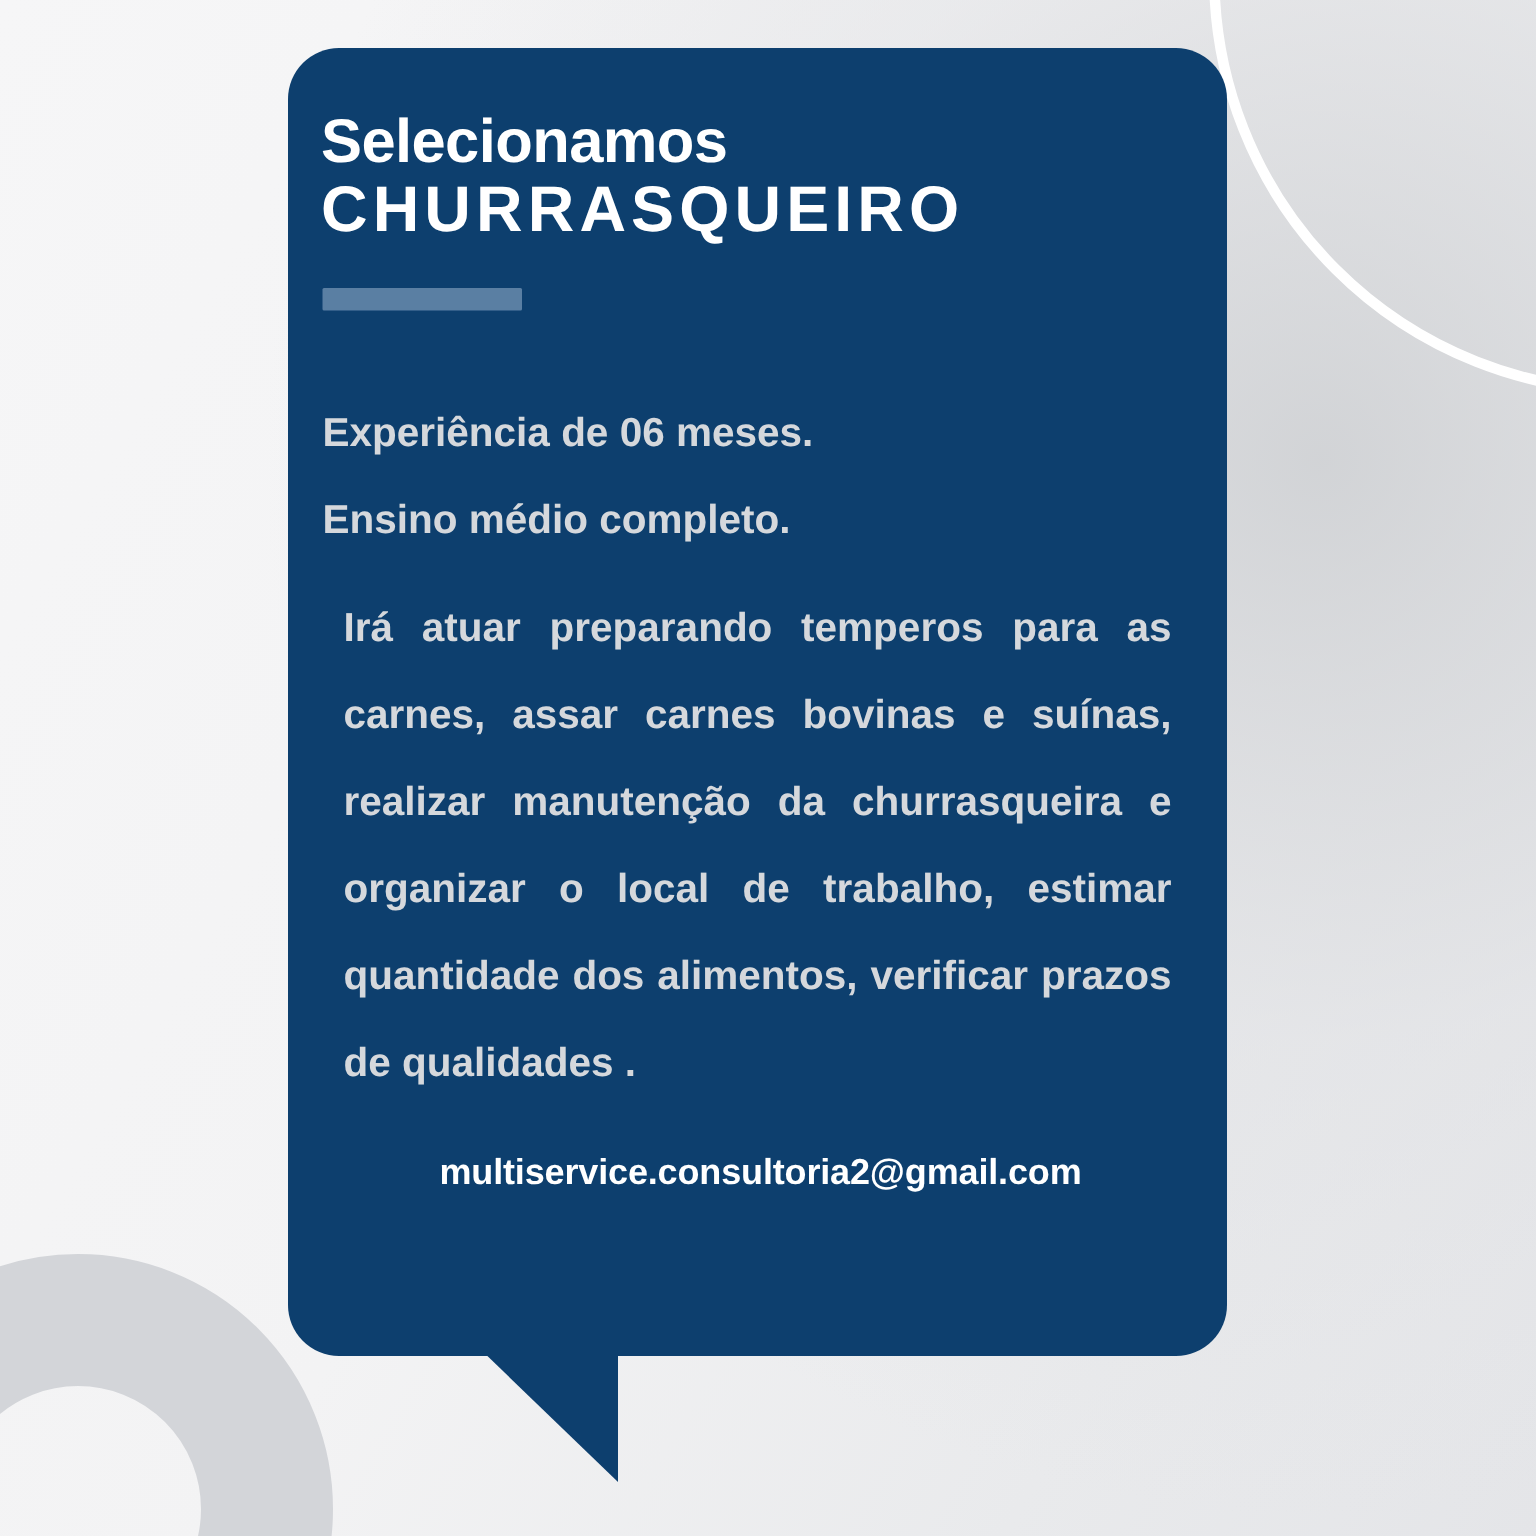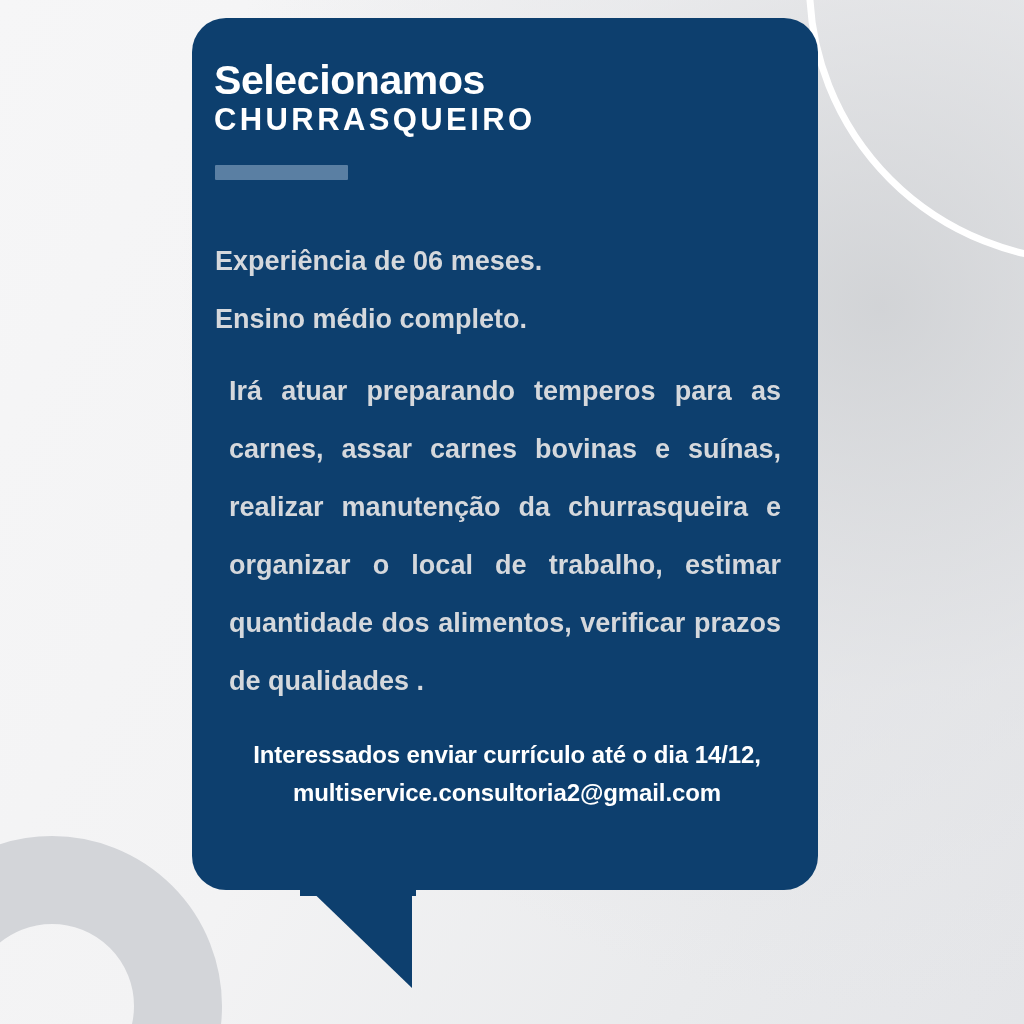--- a/index.html
+++ b/index.html
@@ -52,21 +52,21 @@
     height: 560px;
     border-radius: 50%;
     border: 7px solid #ffffff;
     box-sizing: border-box;
   }
 
   
   .bubble {
     position: absolute;
     left: 192px;
-    top: 18px;
+    top: 32px;
     width: 626px;
     height: 872px;
     background: #0d3f6e;
     border-radius: 34px;
     box-sizing: border-box;
     padding: 26px 24px 0 22px;
   }
 
   
   .tail {
@@ -95,21 +95,21 @@
   .title-1 {
     color: #ffffff;
     font-size: 41px;
     font-weight: bold;
     line-height: 1.02;
     letter-spacing: -0.4px;
     margin: 16px 0 2px 0;
   }
   .title-2 {
     color: #ffffff;
-    font-size: 31px;
+    font-size: 43px;
     font-weight: bold;
     line-height: 1.05;
     letter-spacing: 3.4px;
     margin: 0;
   }
   .accent-bar {
     width: 133px;
     height: 15px;
     background: #5a7fa3;
     margin: 29px 0 0 1px;
@@ -175,18 +175,17 @@
       <div class="accent-bar"></div>
     </div>
 
     <div class="body-block">
       <p class="body-line">Experiência de 06 meses.</p>
       <p class="body-line">Ensino médio completo.</p>
       <p class="body-para">Irá atuar preparando temperos para as carnes, assar carnes bovinas e suínas, realizar manutenção da churrasqueira e organizar o local de trabalho, estimar quantidade dos alimentos, verificar prazos de qualidades .</p>
     </div>
 
     <div class="footer-block">
-      <p class="footer-line">Interessados enviar currículo até o dia 14/12,</p>
       <p class="footer-line">multiservice.consultoria2@gmail.com</p>
     </div>
 
   </div>
 </div>
 
 </body></html>

